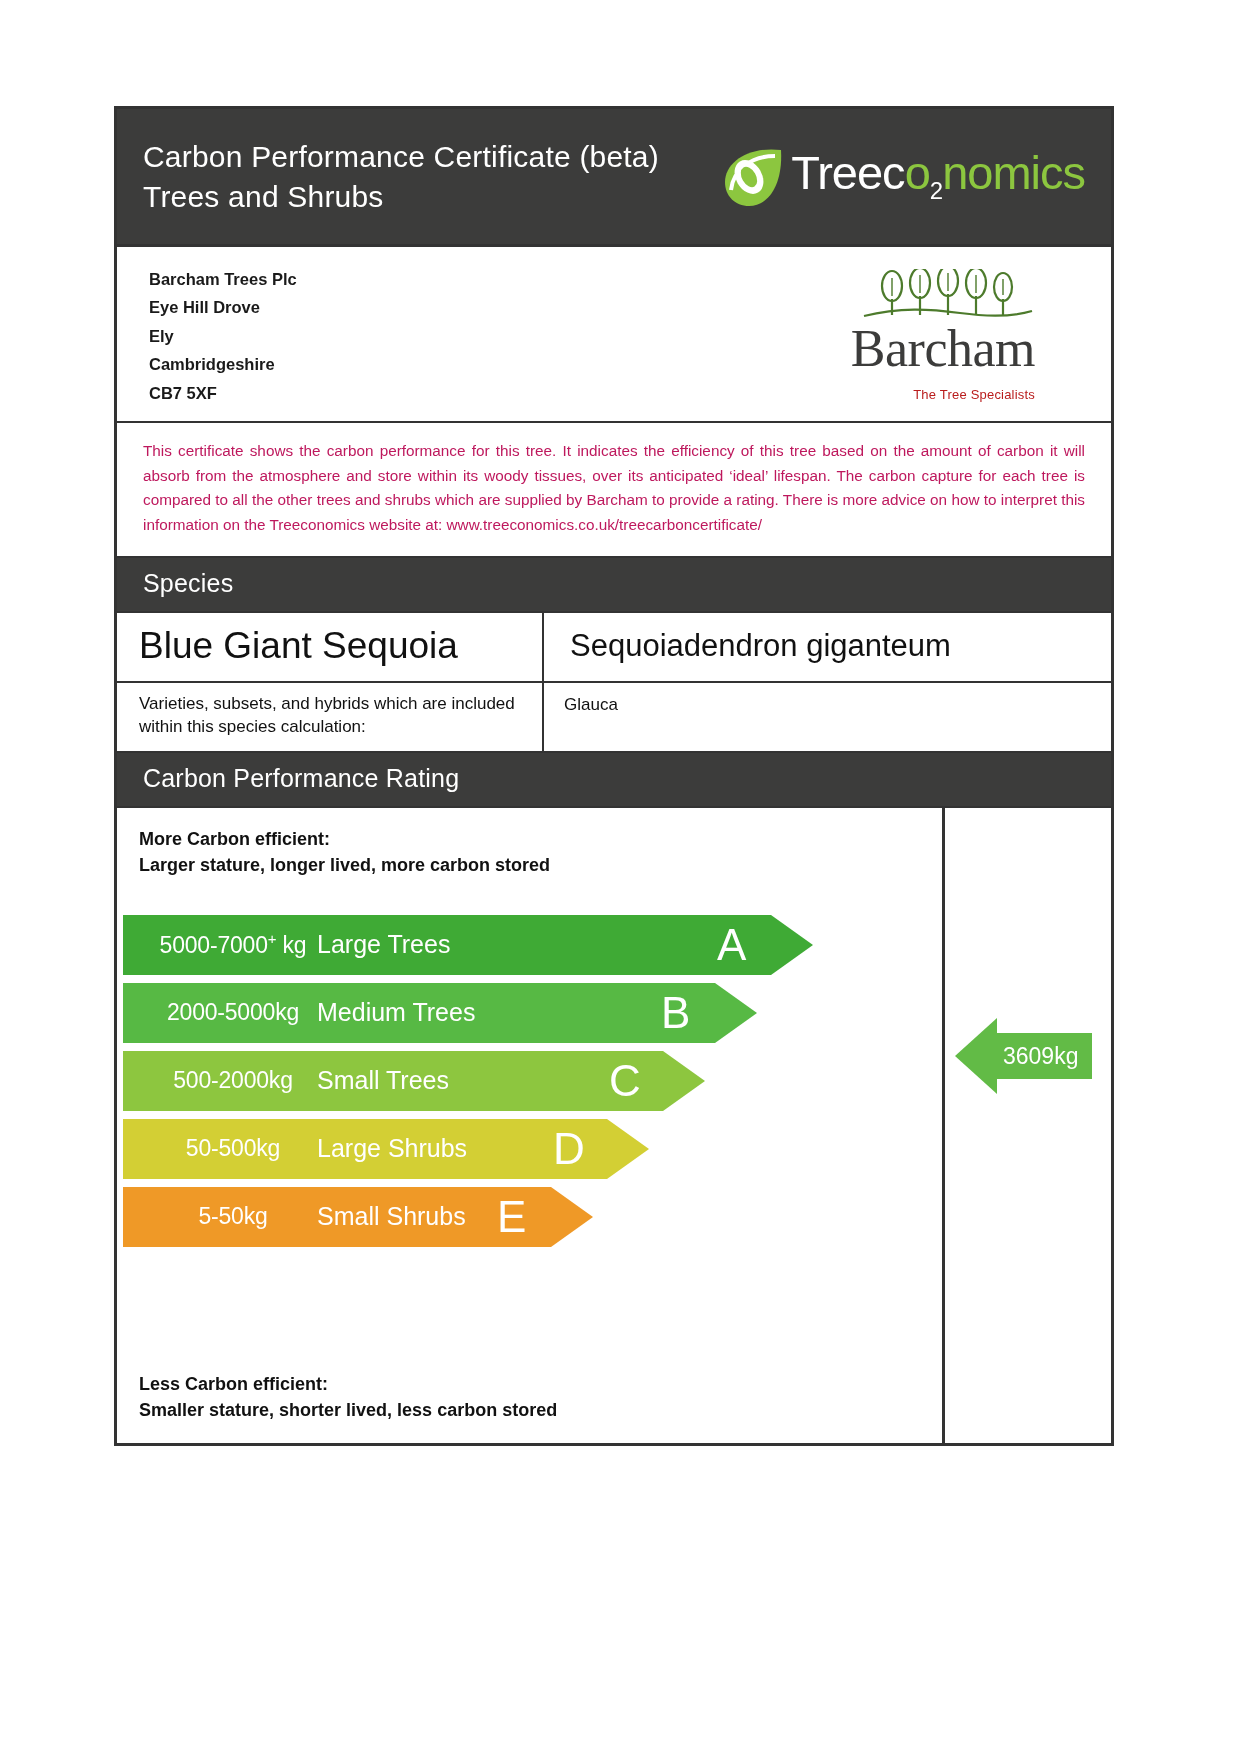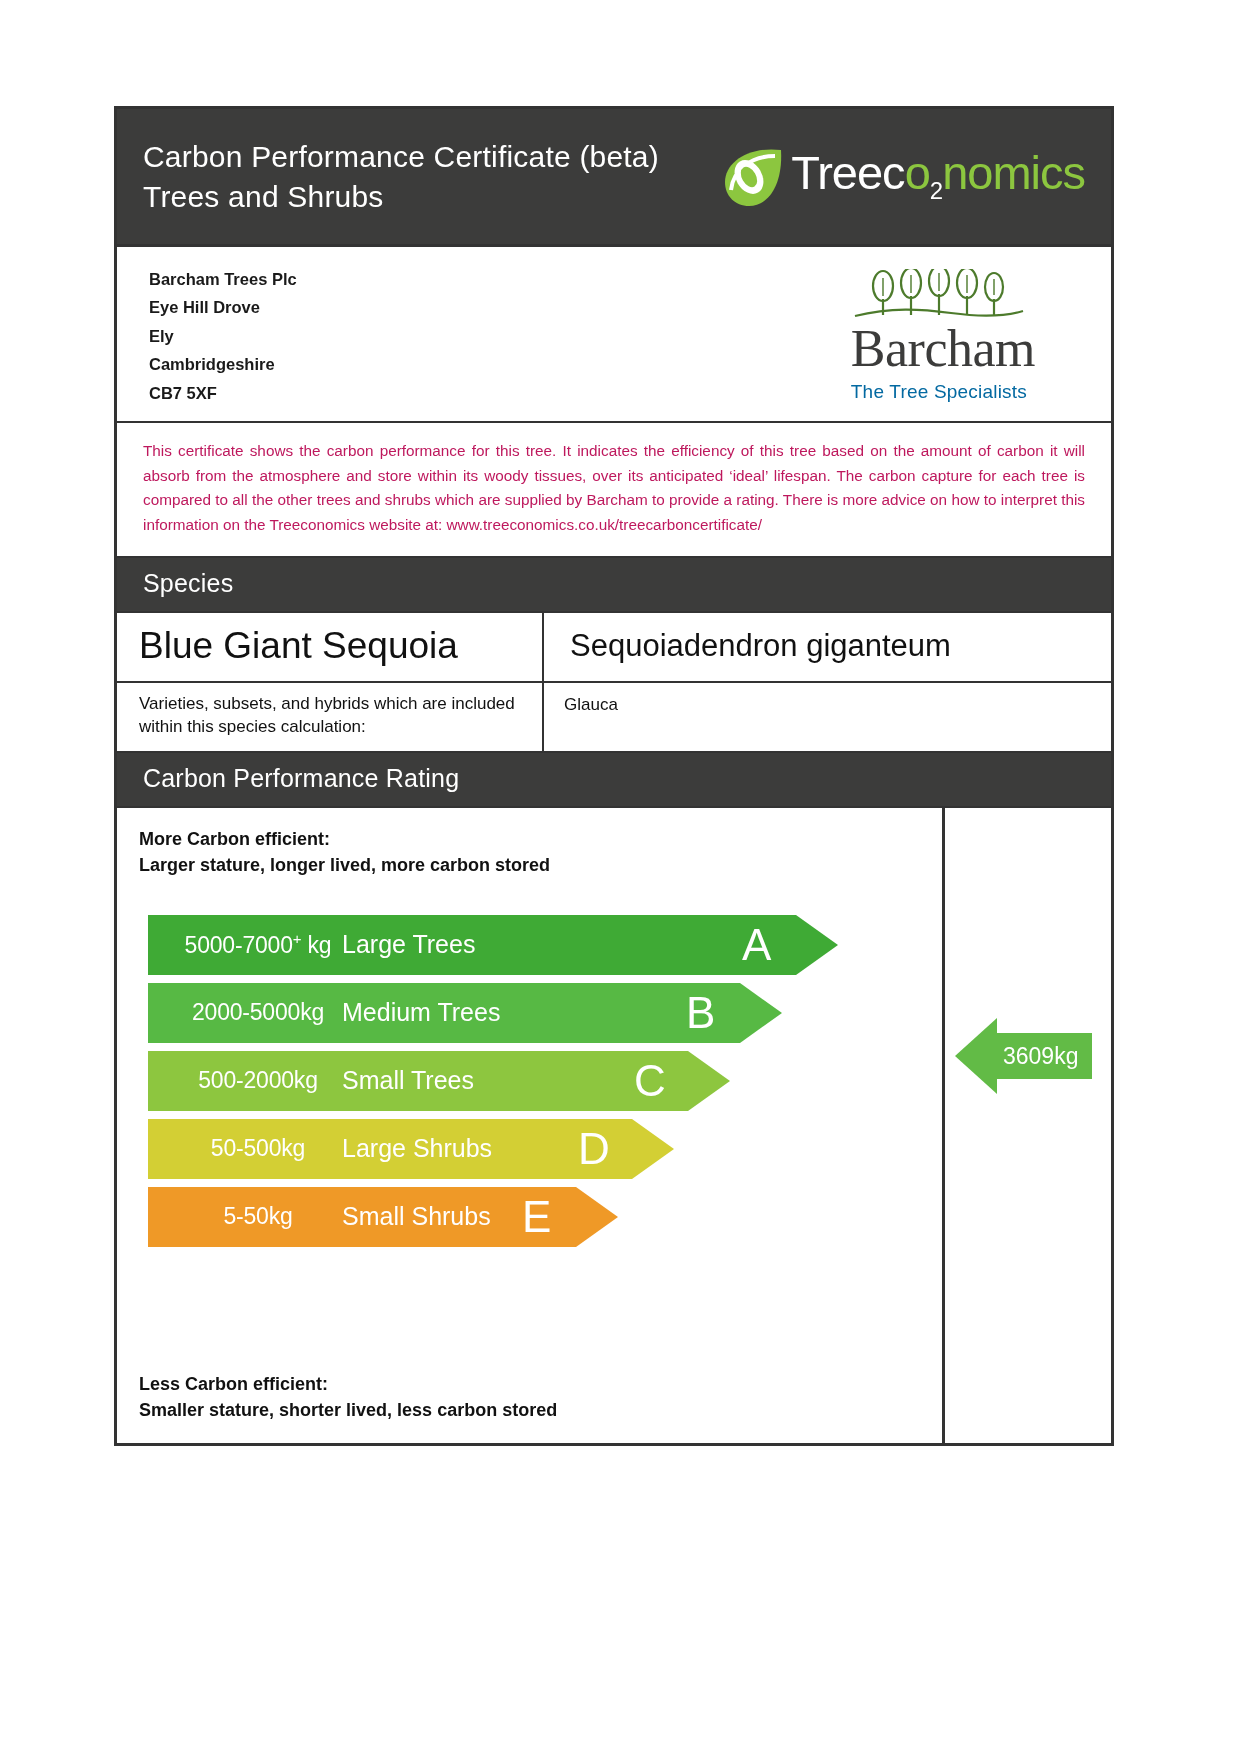--- a/index.html
+++ b/index.html
@@ -82,36 +82,36 @@
     box-sizing: border-box;
     min-height: 145px;
   }
   .addr-lines {
     font-size: 16.5px;
     font-weight: bold;
     color: #1a1a1a;
     line-height: 1.72;
   }
   .barcham-logo {
-    text-align: left;
+    text-align: right;
     padding-right: 50px;
     padding-top: 4px;
   }
   .barcham-name {
     font-size: 52px;
     color: #3c3c3b;
     line-height: 1;
     font-family: "Liberation Serif", serif;
     font-weight: 400;
     letter-spacing: -0.5px;
   }
   .barcham-tag {
-    font-size: 19px;
-    color: #0369a1;
-    margin-top: 6px;
+    font-size: 13px;
+    color: #b91c1c;
+    margin-top: 12px;
     letter-spacing: 0.2px;
   }
   .barcham-trees { height: 52px; margin-bottom: 2px; }
 
   
   .blurb {
     border-top: 2px solid #333333;
     padding: 16px 26px 18px 26px;
     font-size: 15.3px;
     line-height: 1.62;
@@ -199,21 +199,21 @@
   }
   .eff-note-bottom {
     position: absolute;
     left: 0;
     bottom: 20px;
     padding-left: 22px;
   }
 
   .bands {
     margin-top: 36px;
-    padding-left: 31px;
+    padding-left: 6px;
   }
   .band {
     position: relative;
     height: 60px;
     margin-bottom: 8px;
     display: flex;
     align-items: center;
     color: #ffffff;
   }
   .band .body {

